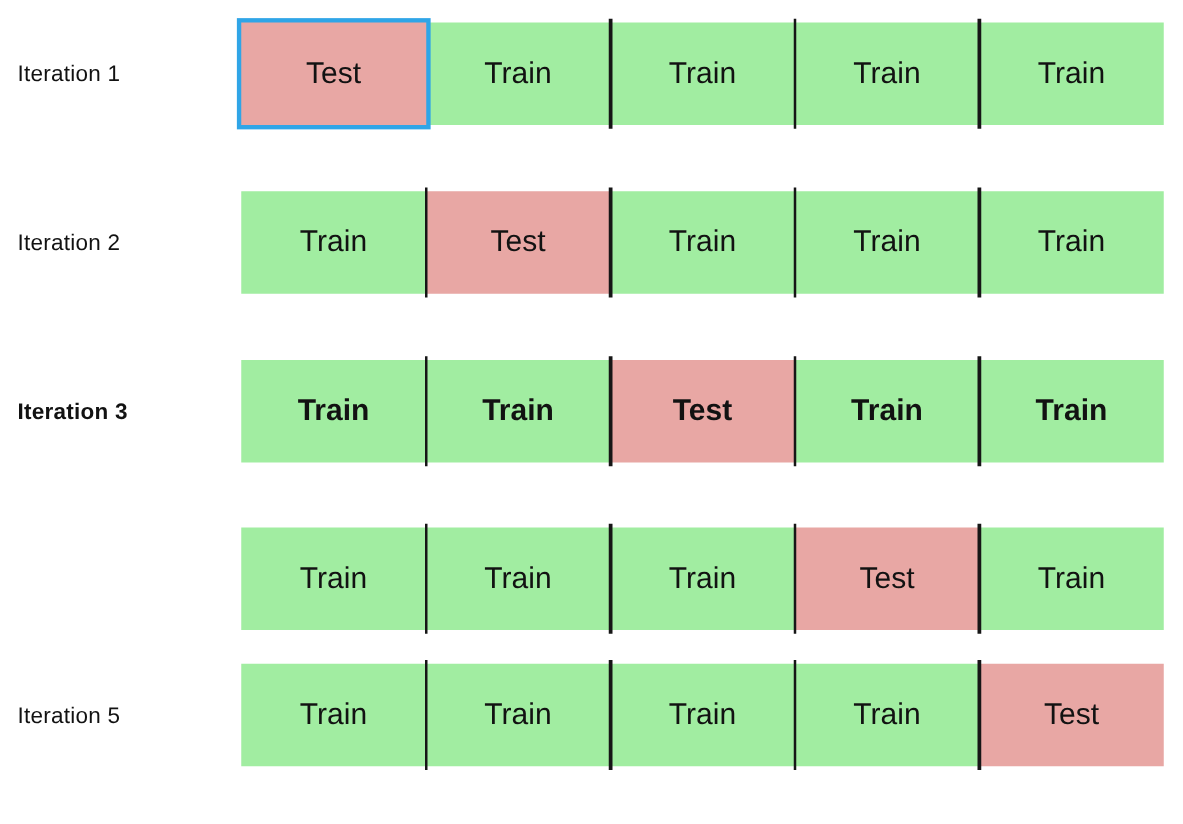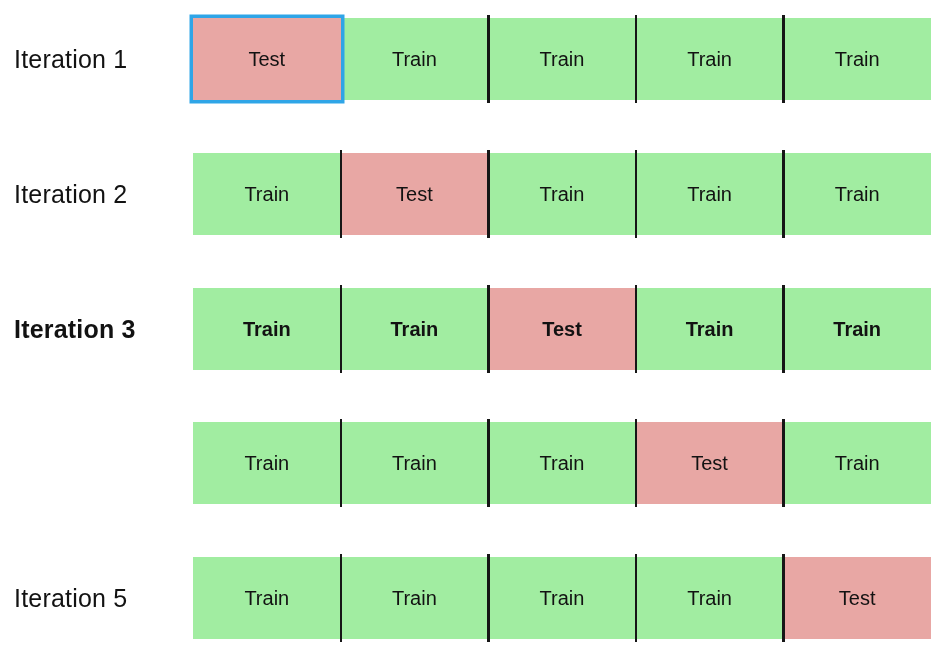--- a/index.html
+++ b/index.html
@@ -22,48 +22,48 @@
   .row{
     position:absolute;
     left:0;
     width:946px;
     height:82px;
   }
   .row:nth-of-type(1){top:18px;}
   .row:nth-of-type(2){top:153px;}
   .row:nth-of-type(3){top:288px;font-weight:bold;}
   .row:nth-of-type(4){top:422px;}
-  .row:nth-of-type(5){top:557px;}
+  .row:nth-of-type(5){top:531px;}
   .row-label{
     position:absolute;
     left:14px;
     top:0;
     height:100%;
     display:flex;
     align-items:center;
-    font-size:25px;
+    font-size:18px;
     letter-spacing:0.2px;
     color:var(--text);
     white-space:nowrap;
   }
   .strip{
     position:absolute;
     left:193px;
     top:0;
     width:738px;
     height:100%;
     display:flex;
   }
   .cell{
     flex:1 1 0;
     position:relative;
     display:flex;
     align-items:center;
     justify-content:center;
-    font-size:20px;
+    font-size:24px;
     color:var(--text);
   }
   .cell[data-type="train"]{background:var(--train);}
   .cell[data-type="test"]{background:var(--test);}
   
   .cell:not(:last-child)::after{
     content:"";
     position:absolute;
     right:-1.5px;
     top:-3px;

